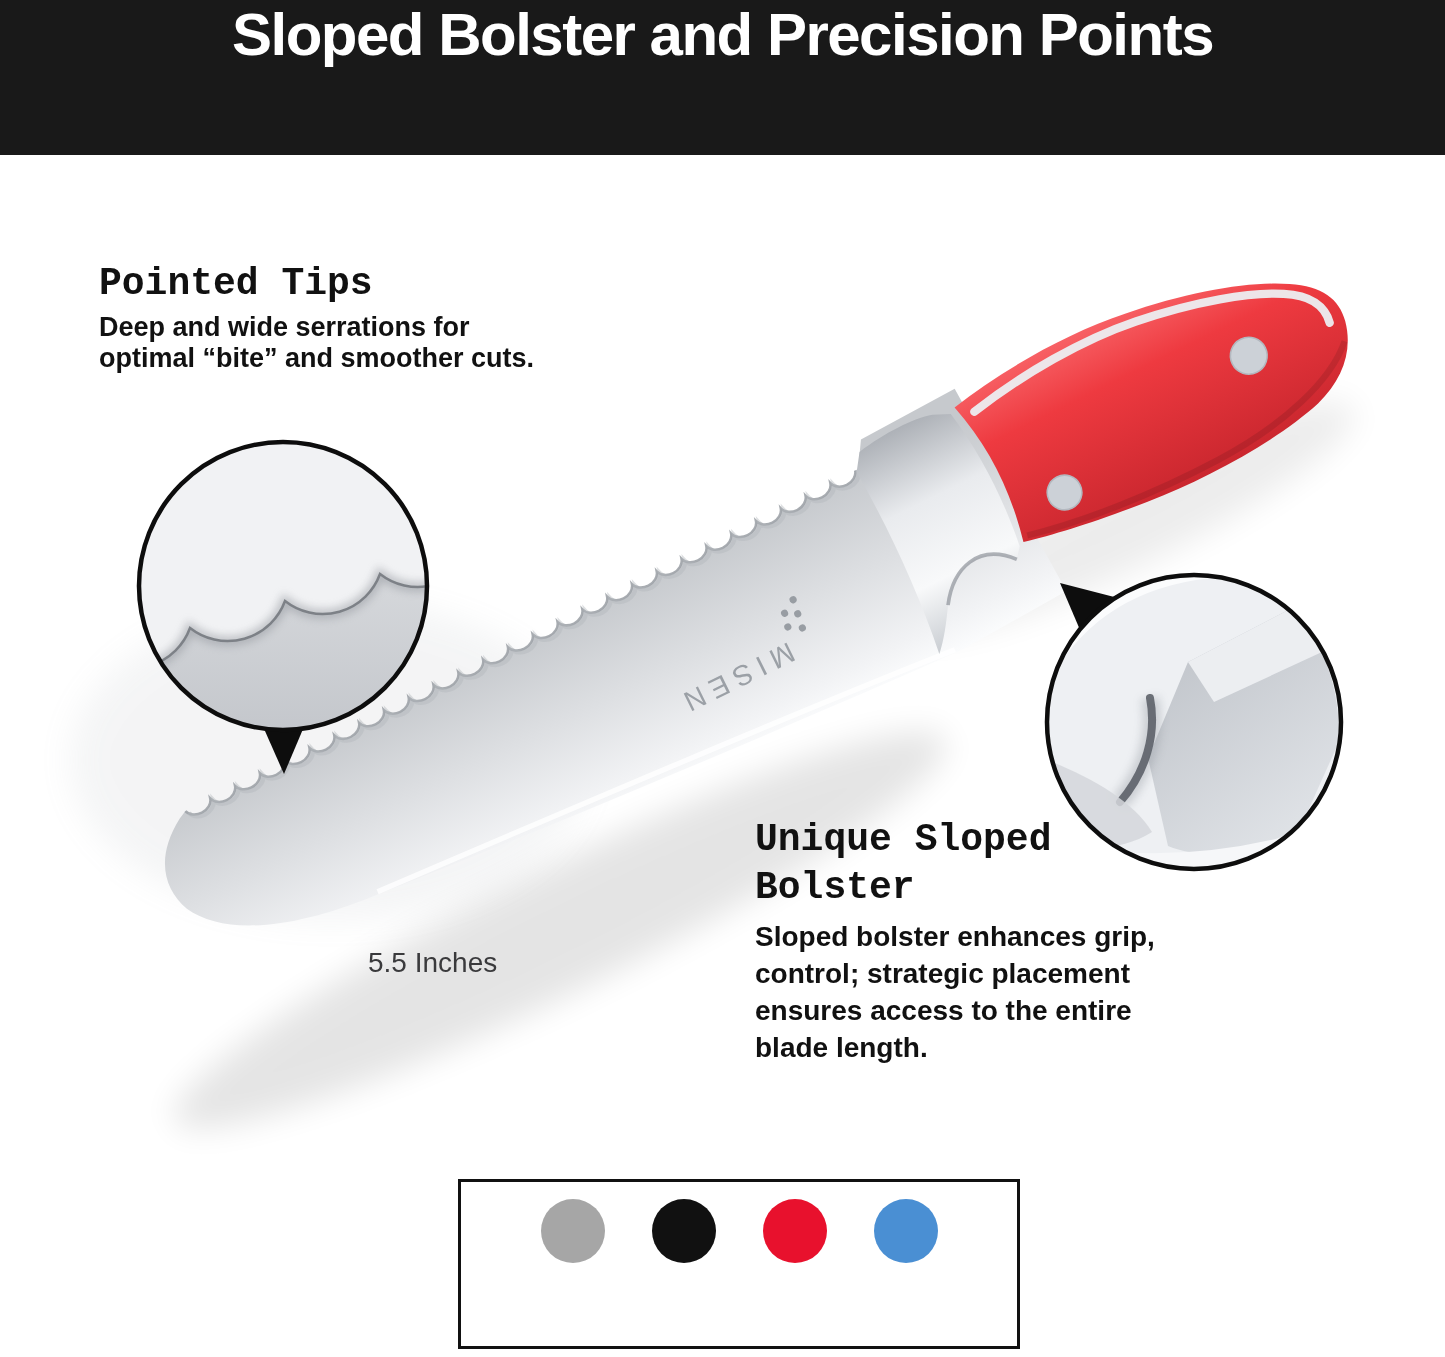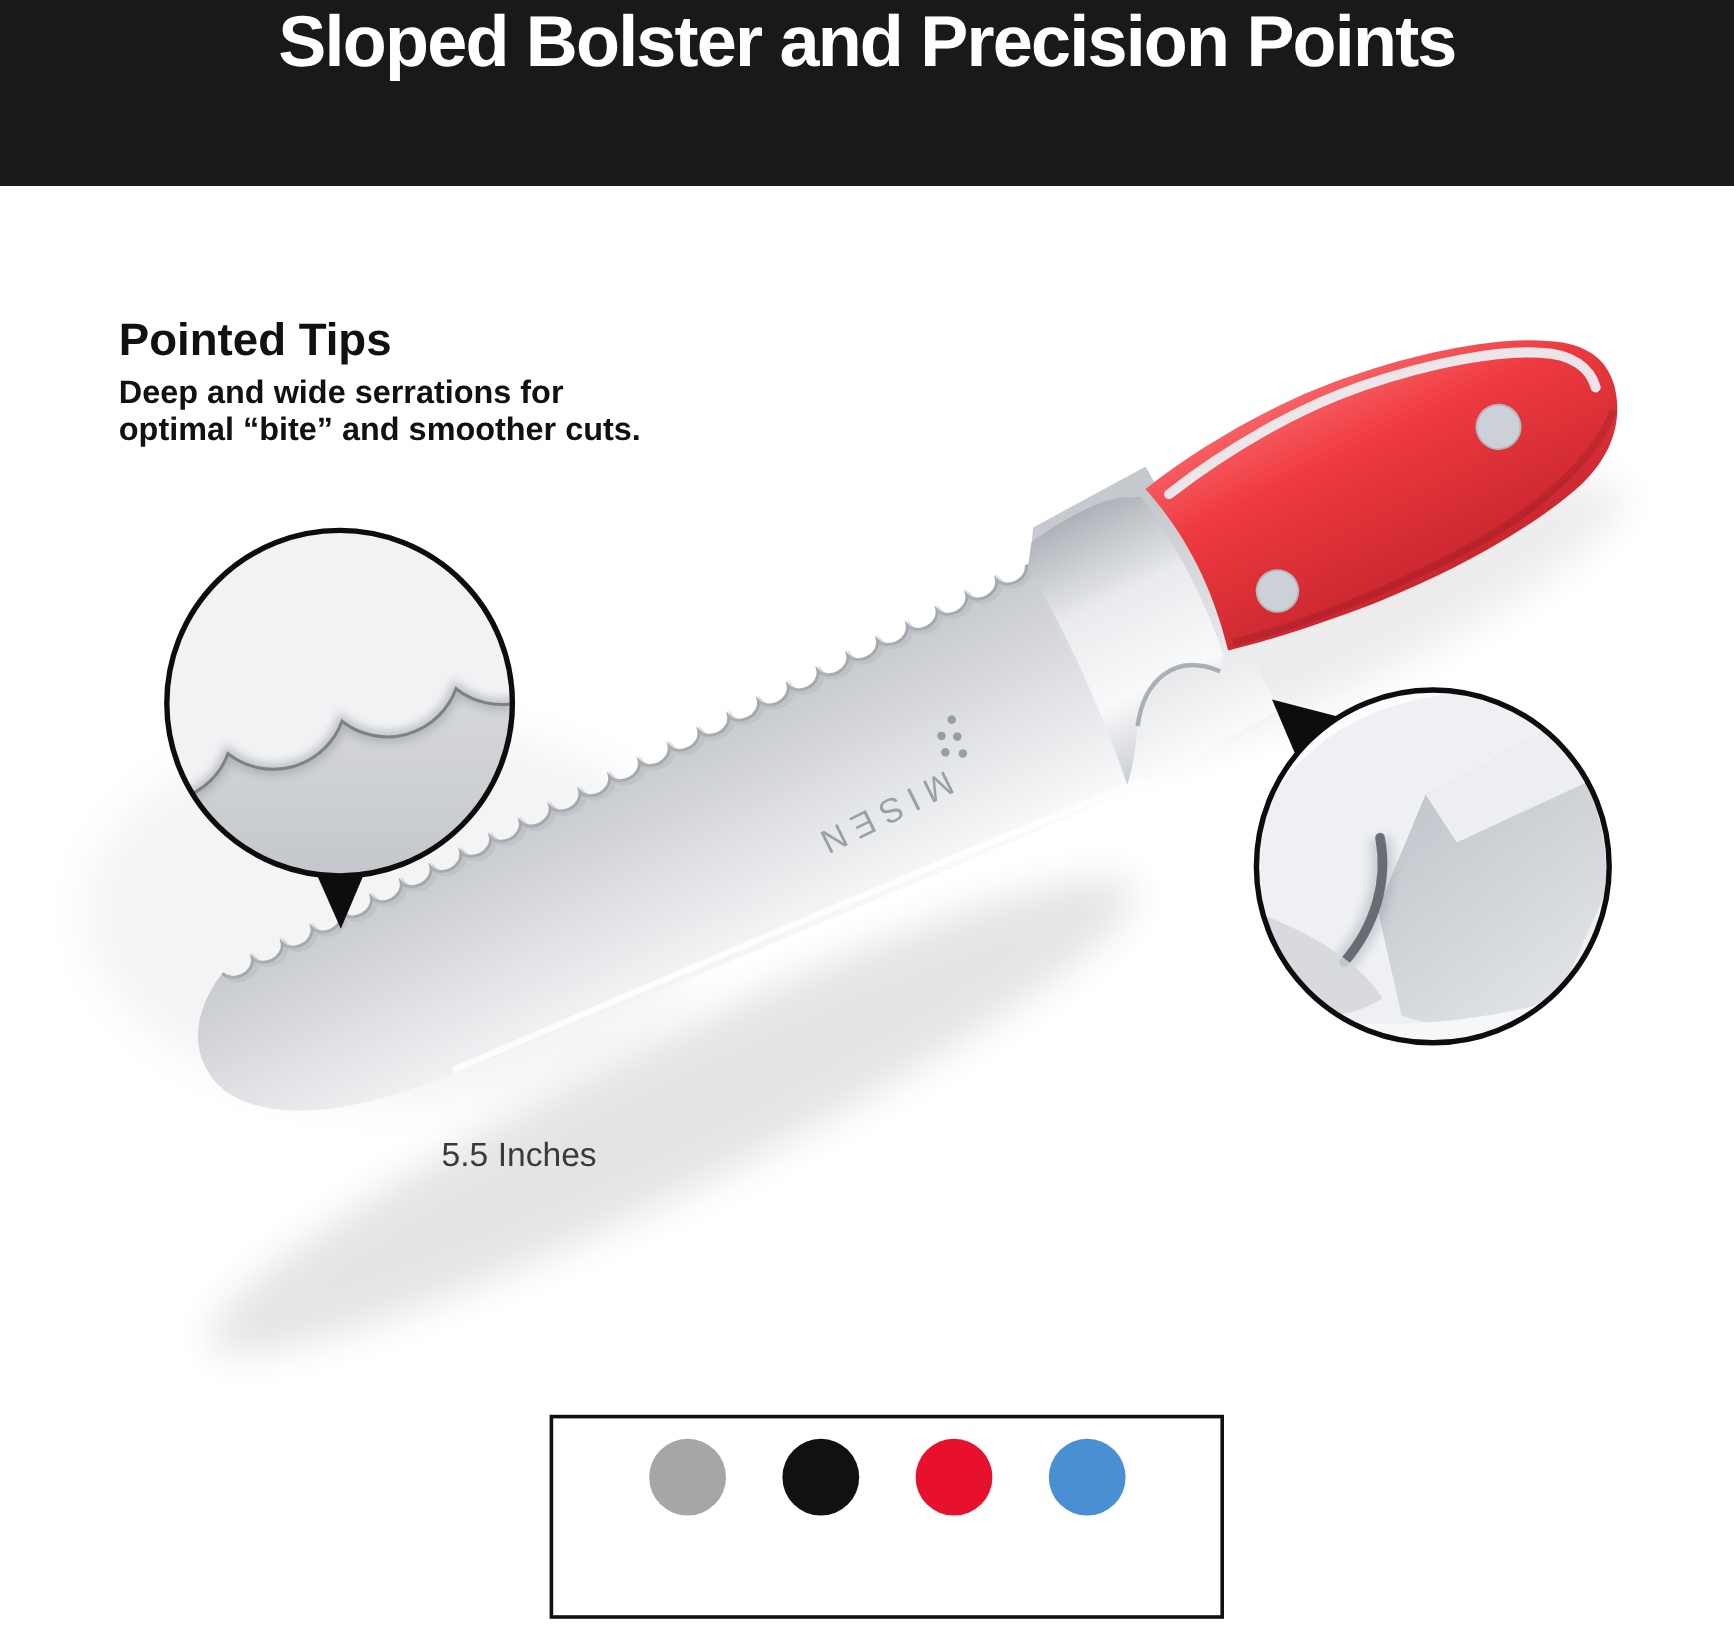--- a/index.html
+++ b/index.html
@@ -16,21 +16,21 @@
   }
   .header{
     position:absolute;left:0;top:0;width:1445px;height:155px;
     background:var(--headerBg);display:flex;justify-content:center;
   }
   .header h1{
     color:var(--headerText);font-size:60px;font-weight:bold;letter-spacing:-1.5px;white-space:nowrap;
   }
   .knife-svg{position:absolute;left:0;top:0;width:1445px;height:1357px;}
   .annot{position:absolute;}
-  .annot h3{font-size:38px;font-weight:bold;line-height:44px;color:var(--textDark);white-space:pre-line;}
+  .annot h3{font-size:38px;font-weight:bold;line-height:44px;color:var(--textDark);white-space:pre-line;font-family:Liberation Mono, monospace;}
   .annot p{font-size:27px;font-weight:bold;line-height:31px;color:var(--textDark);margin-top:6px;white-space:pre-line;}
   .annot.right h3{line-height:48px;}
   .annot.right p{font-size:28px;line-height:37px;}
   .specs{
     position:absolute;left:368px;top:945px;width:280px;text-align:left;
     font-size:28px;line-height:36px;color:var(--textGray);font-weight:normal;
   }
   .colors-box{
     position:absolute;left:458px;top:1179px;width:562px;height:170px;
     border:3px solid var(--boxBorder);background:#ffffff;text-align:center;
@@ -156,20 +156,26 @@
   </g>
 </svg>
 
 <div class="annot" style="left:99px;top:262px;width:520px;">
   <h3>Pointed Tips</h3>
   <p>Deep and wide serrations for
 optimal “bite” and smoother cuts.</p>
 </div>
 
 <div class="annot right" style="left:755px;top:816px;width:560px;">
+  <h3>Unique Sloped
+Bolster</h3>
+  <p>Sloped bolster enhances grip,
+control; strategic placement
+ensures access to the entire
+blade length.</p>
 </div>
 
 <div class="specs">
   <div>5.5 Inches</div>
 </div>
 
 <div class="colors-box">
   <div class="swatch-row">
     <div class="swatch" style="background: rgb(166, 166, 166);"></div>
     <div class="swatch" style="background: rgb(17, 17, 17);"></div>

